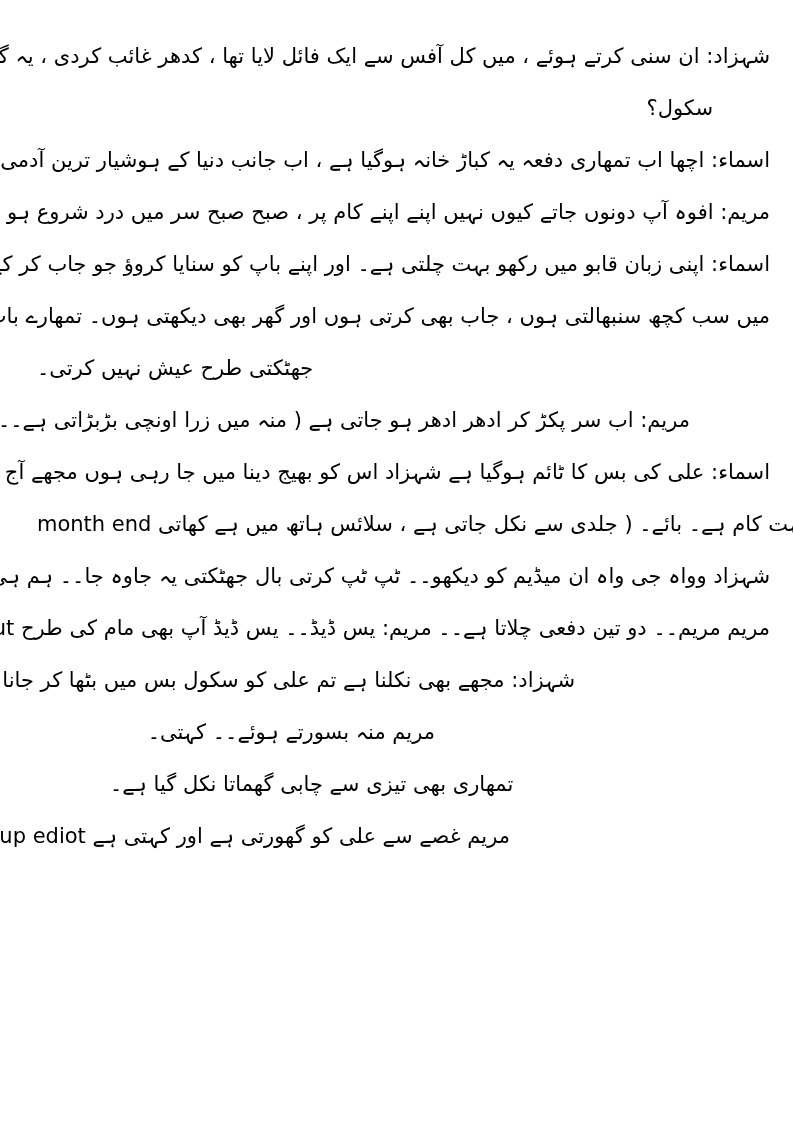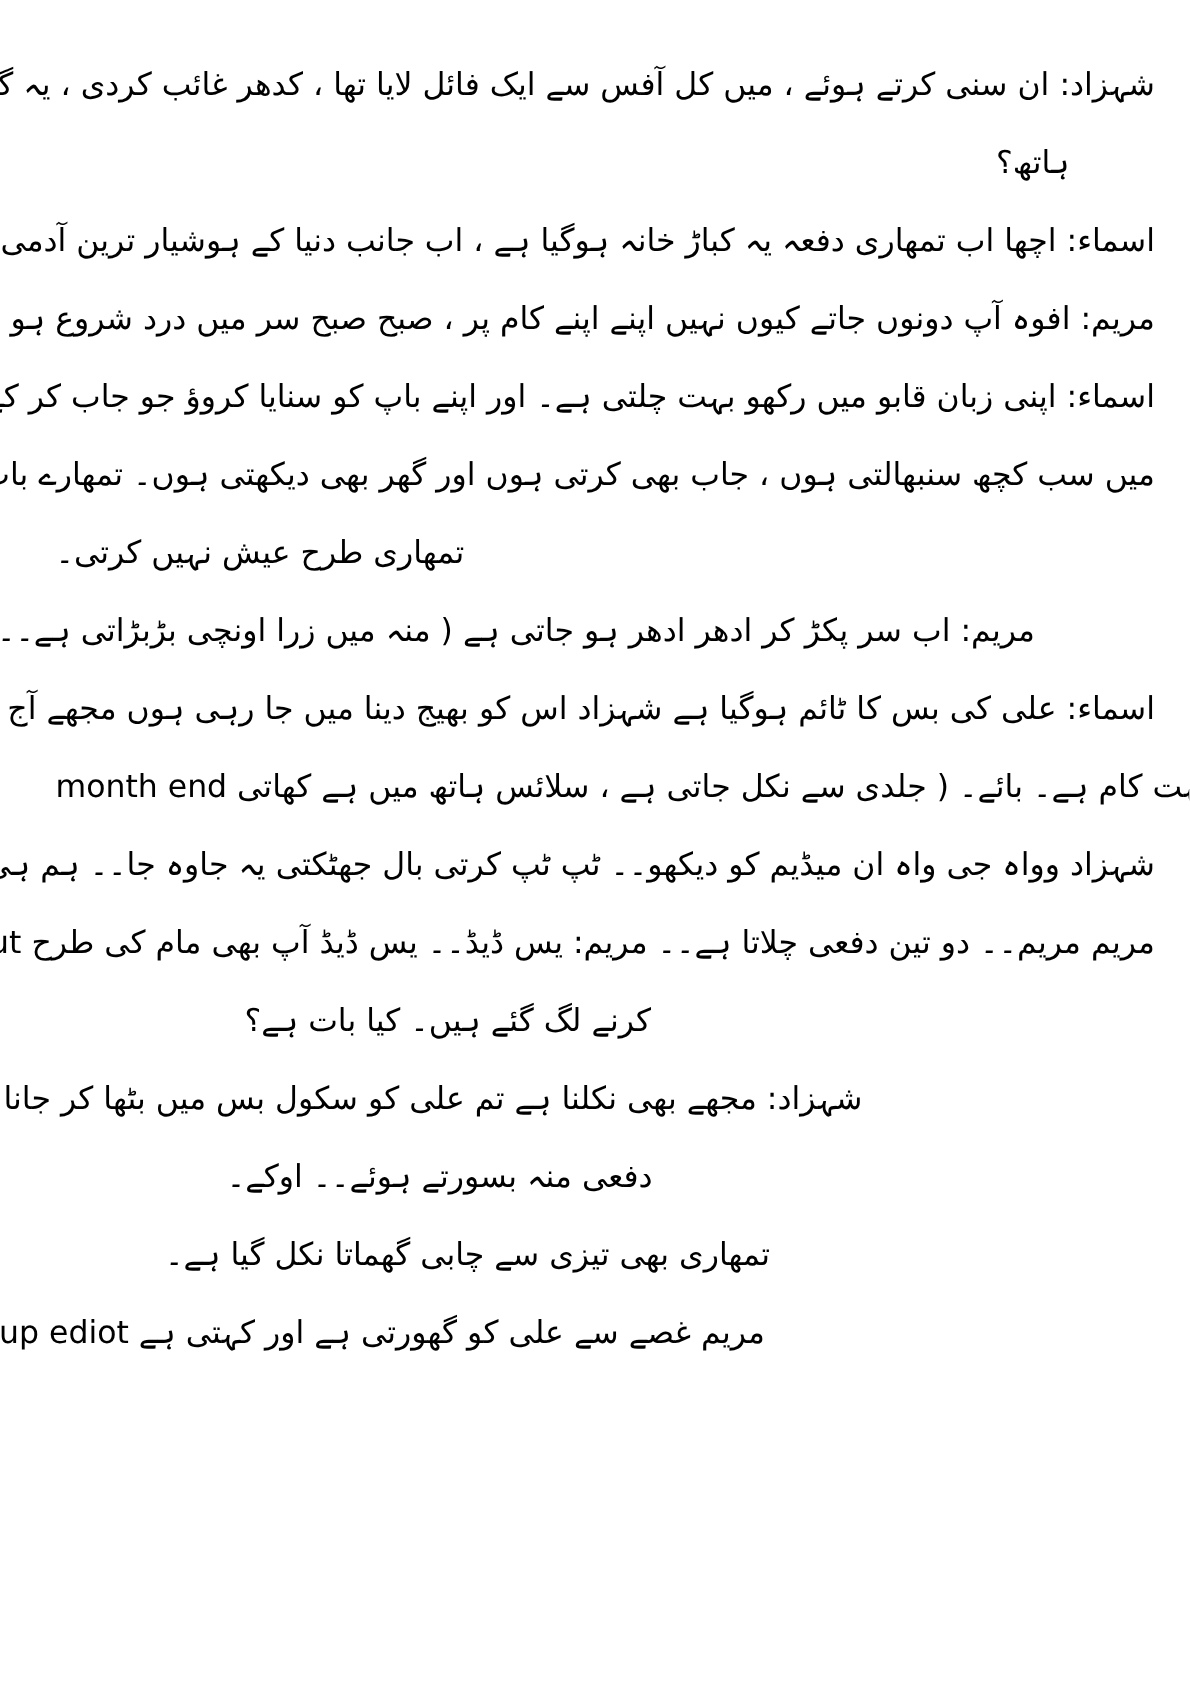--- a/index.html
+++ b/index.html
@@ -41,29 +41,28 @@
   .l16 { padding-right: 195px; }
   .l17 { padding-right: 335px; }
   .l18 { text-align: left; padding-left: 73px; }
   .l19 { padding-right: 260px; unicode-bidi: embed; }
 </style>
 </head>
 <body>
 
 <div class="page">
   <div class="line l1">شہزاد: ان سنی کرتے ہوئے ، میں کل آفس سے ایک فائل لایا تھا ، کدھر غائب کردی ، یہ گھر ہے کہ کباڑ</div>
-  <div class="line l2">ہاتھ؟</div>
+  <div class="line l2">سکول؟</div>
   <div class="line l3">اسماء: اچھا اب تمھاری دفعہ یہ کباڑ خانہ ہوگیا ہے ، اب جانب دنیا کے ہوشیار ترین آدمی کدھر ہے تمھاری</div>
   <div class="line l5">مریم: افوہ آپ دونوں جاتے کیوں نہیں اپنے اپنے کام پر ، صبح صبح سر میں درد شروع ہو جاتی ہے۔</div>
   <div class="line l6">اسماء: اپنی زبان قابو میں رکھو بہت چلتی ہے۔ اور اپنے باپ کو سنایا کروؤ جو جاب کر کے ہی تھک جاتا ہے ،</div>
   <div class="line l7">میں سب کچھ سنبھالتی ہوں ، جاب بھی کرتی ہوں اور گھر بھی دیکھتی ہوں۔ تمھارے باپ کی طرح اور</div>
-  <div class="line l8">تمھاری طرح عیش نہیں کرتی۔</div>
+  <div class="line l8">جھٹکتی طرح عیش نہیں کرتی۔</div>
   <div class="line l9">مریم: اب سر پکڑ کر ادھر ادھر ہو جاتی ہے ( منہ میں زرا اونچی بڑبڑاتی ہے۔۔ ان کو کون پوچھے )</div>
   <div class="line l10">اسماء: علی کی بس کا ٹائم ہوگیا ہے شہزاد اس کو بھیج دینا میں جا رہی ہوں مجھے آج آفس جلد پہنچنا ہے</div>
   <div class="line l11">month end ہے ، بہت کام ہے۔ بائے۔ ( جلدی سے نکل جاتی ہے ، سلائس ہاتھ میں ہے کھاتی</div>
   <div class="line l13">شہزاد وواہ جی واہ ان میڈیم کو دیکھو۔۔ ٹپ ٹپ کرتی بال جھٹکتی یہ جاوہ جا۔۔ ہم ہی یہاں پر چمار ہیں۔</div>
   <div class="line l14">مریم مریم۔۔ دو تین دفعی چلاتا ہے۔۔ مریم: یس ڈیڈ۔۔ یس ڈیڈ آپ بھی مام کی طرح shout</div>
-  <div class="line l15">کرنے لگ گئے ہیں۔ کیا بات ہے؟</div>
   <div class="line l16">شہزاد: مجھے بھی نکلنا ہے تم علی کو سکول بس میں بٹھا کر جانا سکول کے لئے۔</div>
-  <div class="line l17">دفعی منہ بسورتے ہوئے۔۔ اوکے۔</div>
+  <div class="line l17">مریم منہ بسورتے ہوئے۔۔ کہتی۔</div>
   <div class="line l18">تمھاری بھی تیزی سے چابی گھماتا نکل گیا ہے۔</div>
   <div class="line l19">مریم غصے سے علی کو گھورتی ہے اور کہتی ہے hurry up ediot</div>
 </div>
 
 </body></html>

